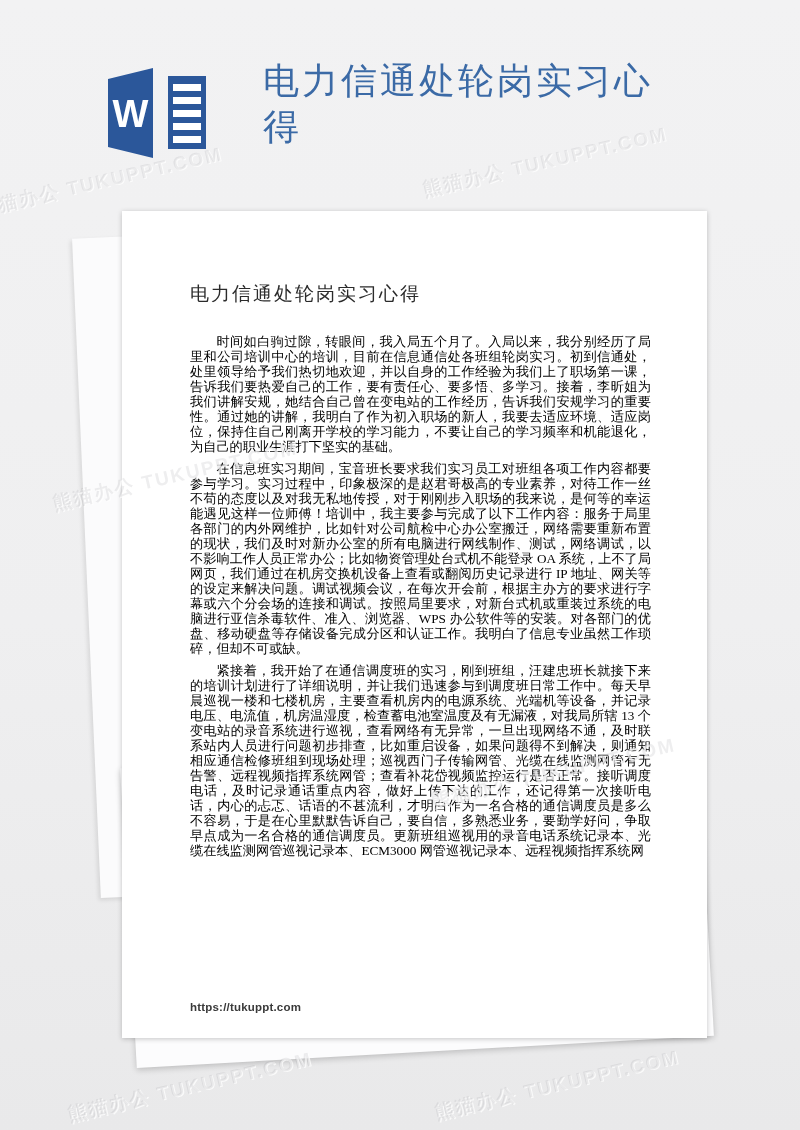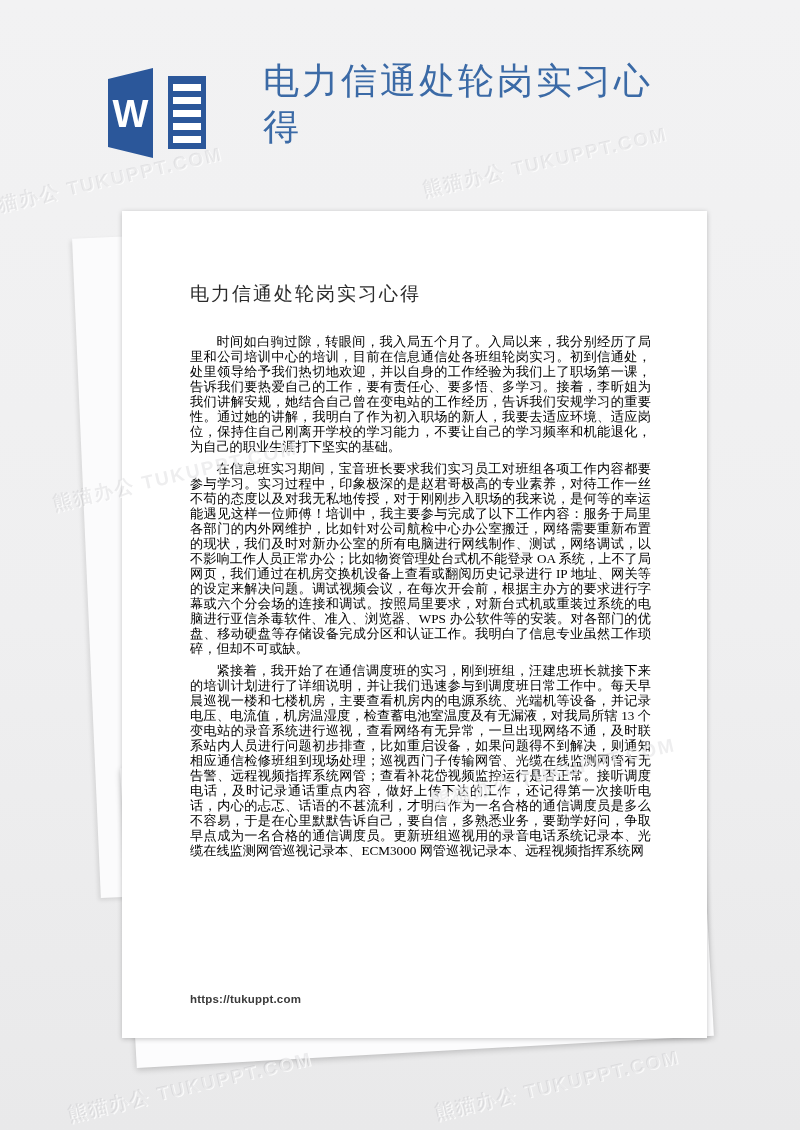--- a/index.html
+++ b/index.html
@@ -44,21 +44,21 @@
     font-family:"Liberation Serif","DejaVu Serif",serif;
     font-size:19px;letter-spacing:2px;color:#2b2b2b;font-weight:400;
     margin:0 0 27px 0;
   }
   .doc-p{
     font-family:"Liberation Serif","DejaVu Serif",serif;
     font-size:13.2px;line-height:15px;color:#000000;
     text-align:justify;text-indent:2em;margin:0 0 7px 0;
   }
   .doc-footer{
-    position:absolute;left:68px;bottom:33px;
+    position:absolute;left:68px;bottom:25px;
     font-size:11.5px;color:#3a3a3a;letter-spacing:.2px;
     font-family:"Liberation Sans","DejaVu Sans",sans-serif;font-weight:bold;
   }
 
   
   .wm{
     position:absolute;z-index:30;pointer-events:none;white-space:nowrap;
     font-size:19px;font-weight:bold;letter-spacing:2px;
     color:rgba(120,120,128,0.13);
     text-shadow:1px 1px 0 rgba(255,255,255,0.75);

